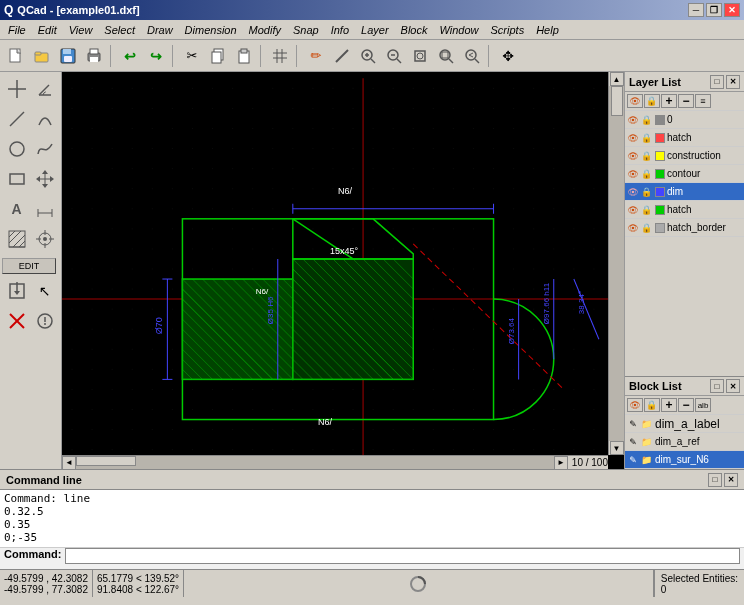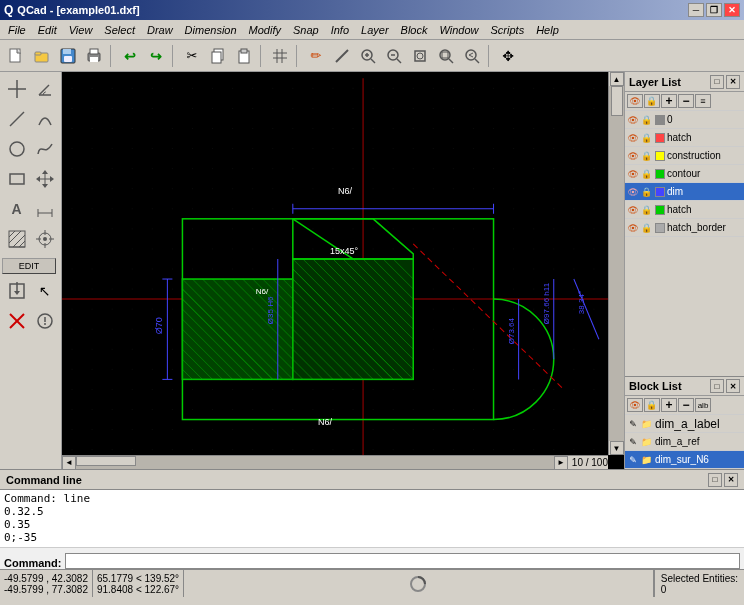--- a/index.html
+++ b/index.html
@@ -205,21 +205,21 @@
       flex: 1;
       background: #fff;
       padding: 2px 4px;
       font-size: 11px;
       font-family: monospace;
       overflow-y: auto;
     }
     #command-input-row {
       height: 22px;
       display: flex;
-      align-items: flex-end;
+      align-items: flex-start;
       border-top: 1px solid #ccc;
       padding: 0 4px;
       background: #f0f0f0;
     }
     #command-input-label { font-size: 11px; font-weight: bold; margin-right: 4px; }
     #command-input { flex: 1; border: 1px solid #888; height: 16px; font-size: 11px; background: white; }
 
     
     #statusbar {
       height: 28px;

